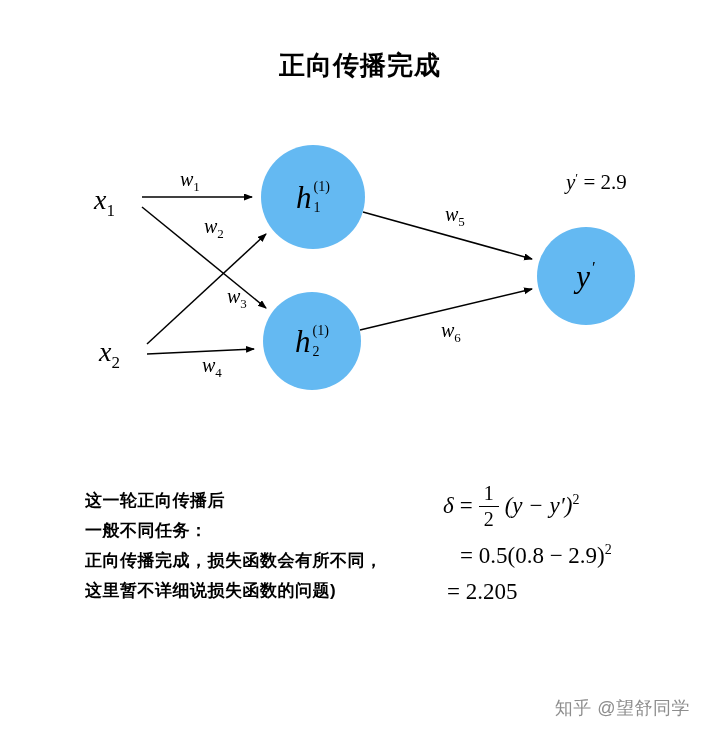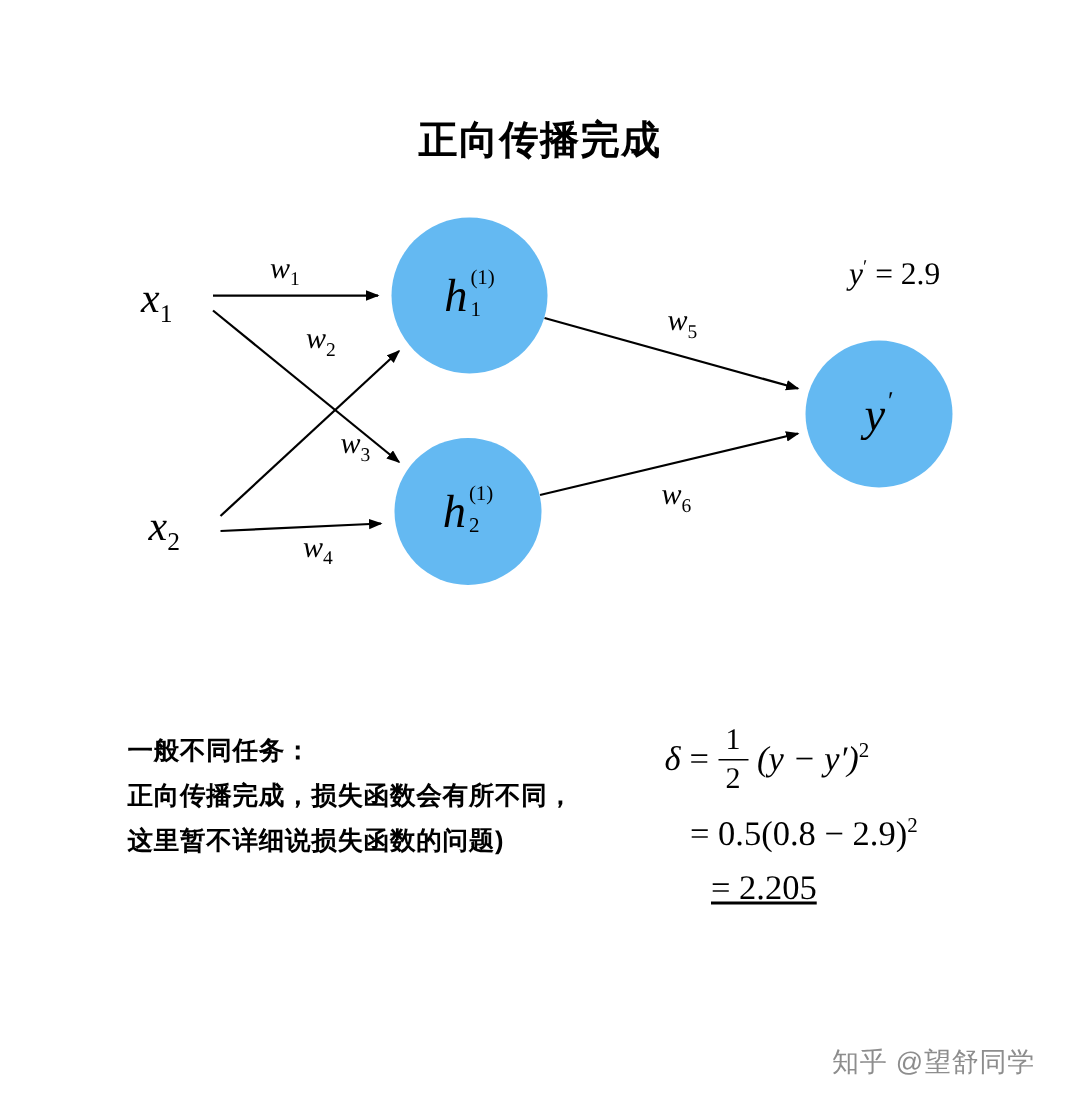--- a/index.html
+++ b/index.html
@@ -4,21 +4,21 @@
 <style>
   * { margin:0; padding:0; box-sizing:border-box; }
   html,body { background:#ffffff; }
   body {
     width:720px; height:736px; position:relative; overflow:hidden;
     font-family:"Liberation Sans", sans-serif; color:#000;
   }
   .page { position:relative; width:720px; height:736px; background:#fff; }
 
   .title {
-    position:absolute; top:76px; left:0; width:100%;
+    position:absolute; top:48px; left:0; width:100%;
     text-align:center; font-size:26px; font-weight:700; letter-spacing:1px;
   }
 
   svg.net { position:absolute; left:0; top:0; }
 
   
   .mvar { font-family:"Liberation Serif", serif; font-style:italic; }
 
   .in-label {
     position:absolute; font-family:"Liberation Serif", serif;
@@ -65,21 +65,21 @@
   .m-delta { font-style:italic; }
   .frac {
     display:inline-flex; flex-direction:column; align-items:center;
     font-size:20px; line-height:1.15;
   }
   .frac .num { border-bottom:1.6px solid #000; padding:0 5px 1px; }
   .frac .den { padding-top:1px; }
   .m-body { font-style:italic; }
   sup.m-exp { font-size:14px; vertical-align:super; line-height:0; }
   .m-line2 { margin-top:8px; margin-left:17px; }
-  .m-line3 { margin-top:10px; margin-left:31px;text-decoration:underline; }
+  .m-line3 { margin-top:10px; margin-left:4px; }
 
   .watermark {
     position:absolute; top:696px; right:30px;
     font-size:18px; color:#8d8d8d; letter-spacing:0.5px;
   }
 </style>
 </head>
 <body>
 
 <div class="page">
@@ -131,20 +131,21 @@
   <div class="out-value" style="left:566px; top:172px;"><span class="mvar">y</span><span class="ov-prime">′</span><span class="ov-rest"> = 2.9</span></div>
 
   <div class="w-label" style="left:180px; top:169px;"><span>w</span><sub>1</sub></div>
   <div class="w-label" style="left:204px; top:216px;"><span>w</span><sub>2</sub></div>
   <div class="w-label" style="left:227px; top:286px;"><span>w</span><sub>3</sub></div>
   <div class="w-label" style="left:202px; top:355px;"><span>w</span><sub>4</sub></div>
   <div class="w-label" style="left:445px; top:204px;"><span>w</span><sub>5</sub></div>
   <div class="w-label" style="left:441px; top:320px;"><span>w</span><sub>6</sub></div>
 
   <div class="note">
+    <div class="note-line">这一轮正向传播后</div>
     <div class="note-line">一般不同任务：</div>
     <div class="note-line">正向传播完成，损失函数会有所不同，</div>
     <div class="note-line">这里暂不详细说损失函数的问题)</div>
   </div>
 
   <div class="math">
     <div class="m-line1">
       <span class="m-delta">δ</span>
       <span>=</span>
       <span class="frac">

